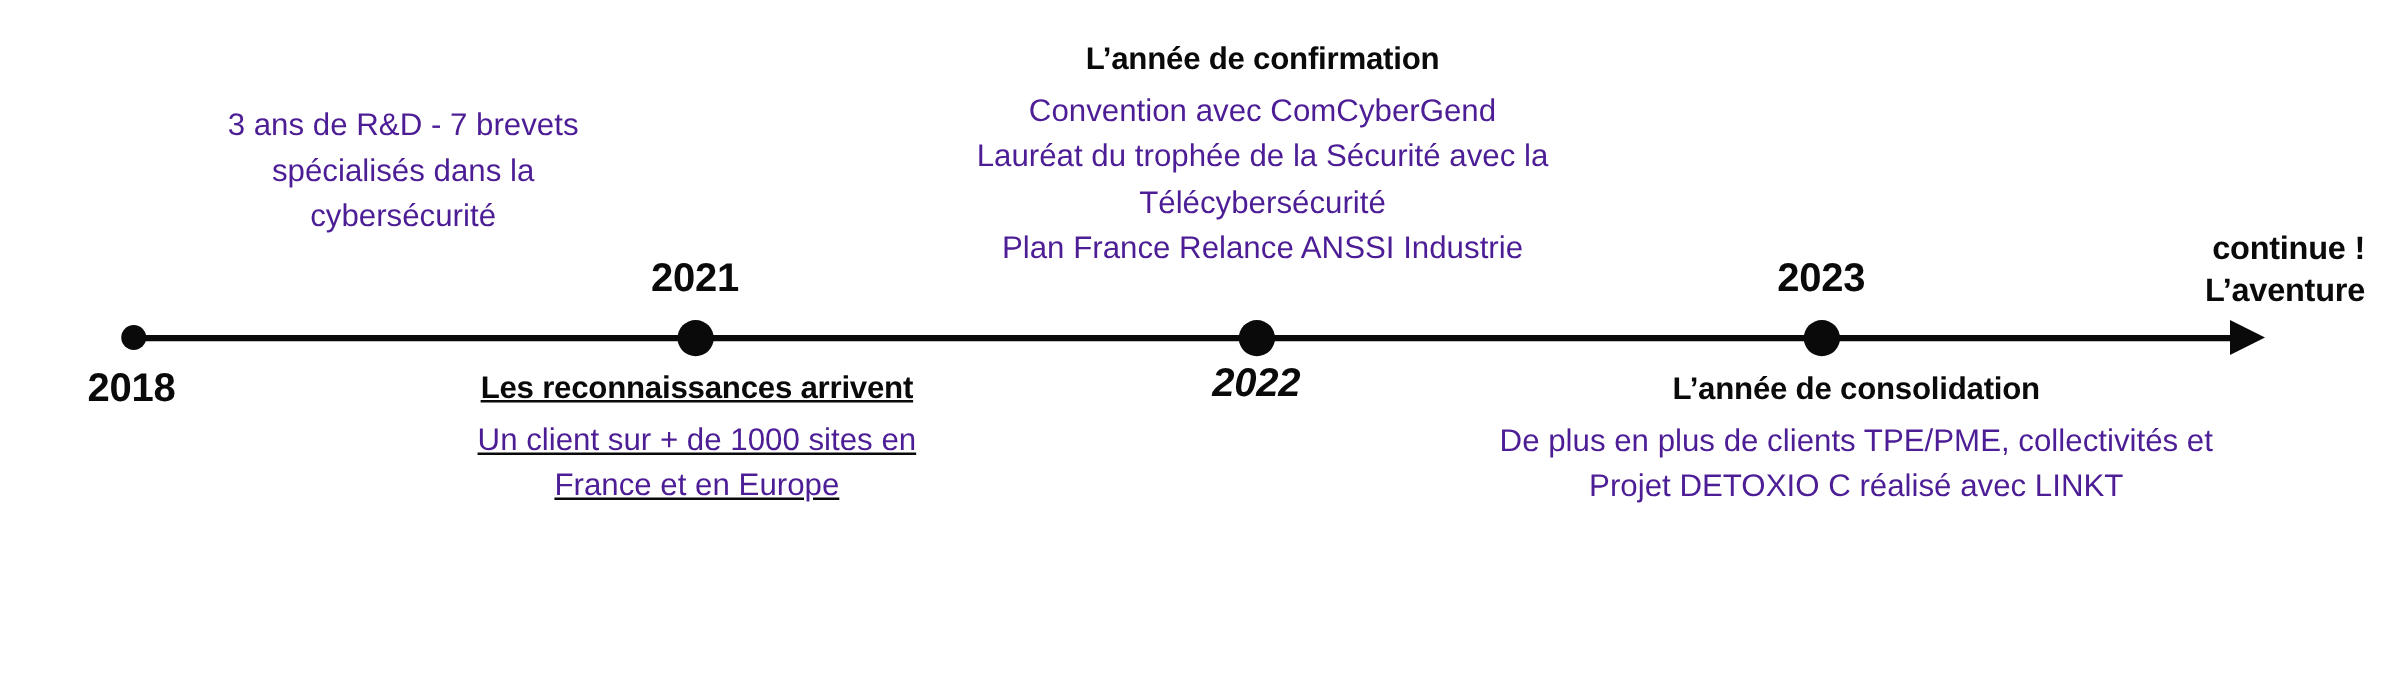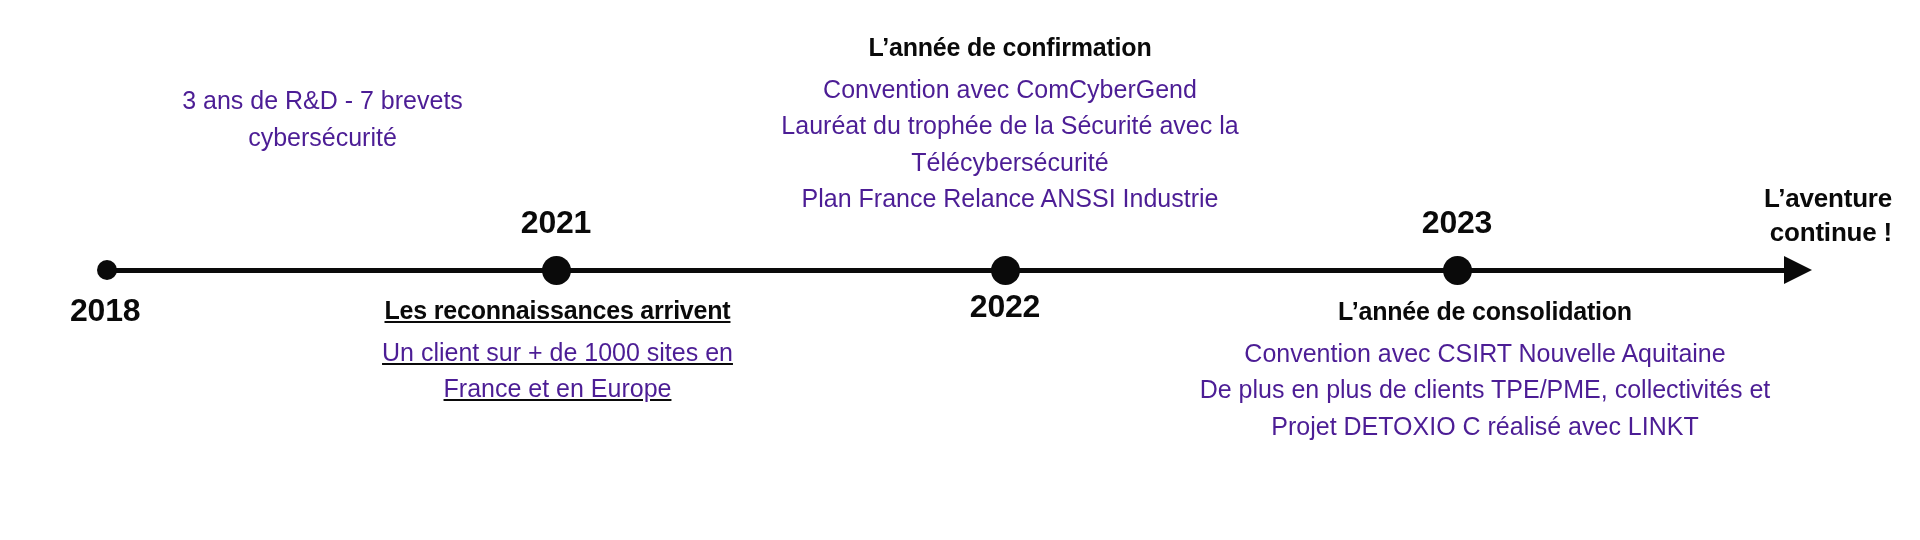--- a/index.html
+++ b/index.html
@@ -134,49 +134,49 @@
   <div class="axis-line"></div>
   <div class="axis-arrow"></div>
 
   <div class="node-dot start"></div>
   <div class="year-label below-start">2018</div>
 
   <div class="node-dot big" style="left:556px;"></div>
   <div class="year-label above" style="left:556px;">2021</div>
 
   <div class="node-dot big" style="left:1005px;"></div>
-  <div class="year-label below" style="left:1005px;">2022</div>
+  <div class="year-label below" style="left:1005px;font-style:italic;">2022</div>
 
   <div class="node-dot big" style="left:1457px;"></div>
   <div class="year-label above" style="left:1457px;">2023</div>
 
   <div class="event" id="event-2018">
     <div class="detail">3 ans de R&amp;D - 7 brevets</div>
+    <div class="detail">spécialisés dans la</div>
     <div class="detail">cybersécurité</div>
   </div>
 
   <div class="event" id="event-2021">
     <div class="headline">Les reconnaissances arrivent</div>
     <div class="detail">Un client sur + de 1000 sites en</div>
     <div class="detail">France et en Europe</div>
   </div>
 
   <div class="event" id="event-2022">
     <div class="headline">L’année de confirmation</div>
     <div class="detail">Convention avec ComCyberGend</div>
     <div class="detail">Lauréat du trophée de la Sécurité avec la</div>
     <div class="detail">Télécybersécurité</div>
     <div class="detail">Plan France Relance ANSSI Industrie</div>
   </div>
 
   <div class="event" id="event-2023">
     <div class="headline">L’année de consolidation</div>
-    <div class="detail">Convention avec CSIRT Nouvelle Aquitaine</div>
     <div class="detail">De plus en plus de clients TPE/PME, collectivités et</div>
     <div class="detail">Projet DETOXIO C réalisé avec LINKT</div>
   </div>
 
   <div id="end-caption">
+    <span>continue !</span>
     <span>L’aventure</span>
-    <span>continue !</span>
   </div>
 
 </div>
 
 </body></html>

